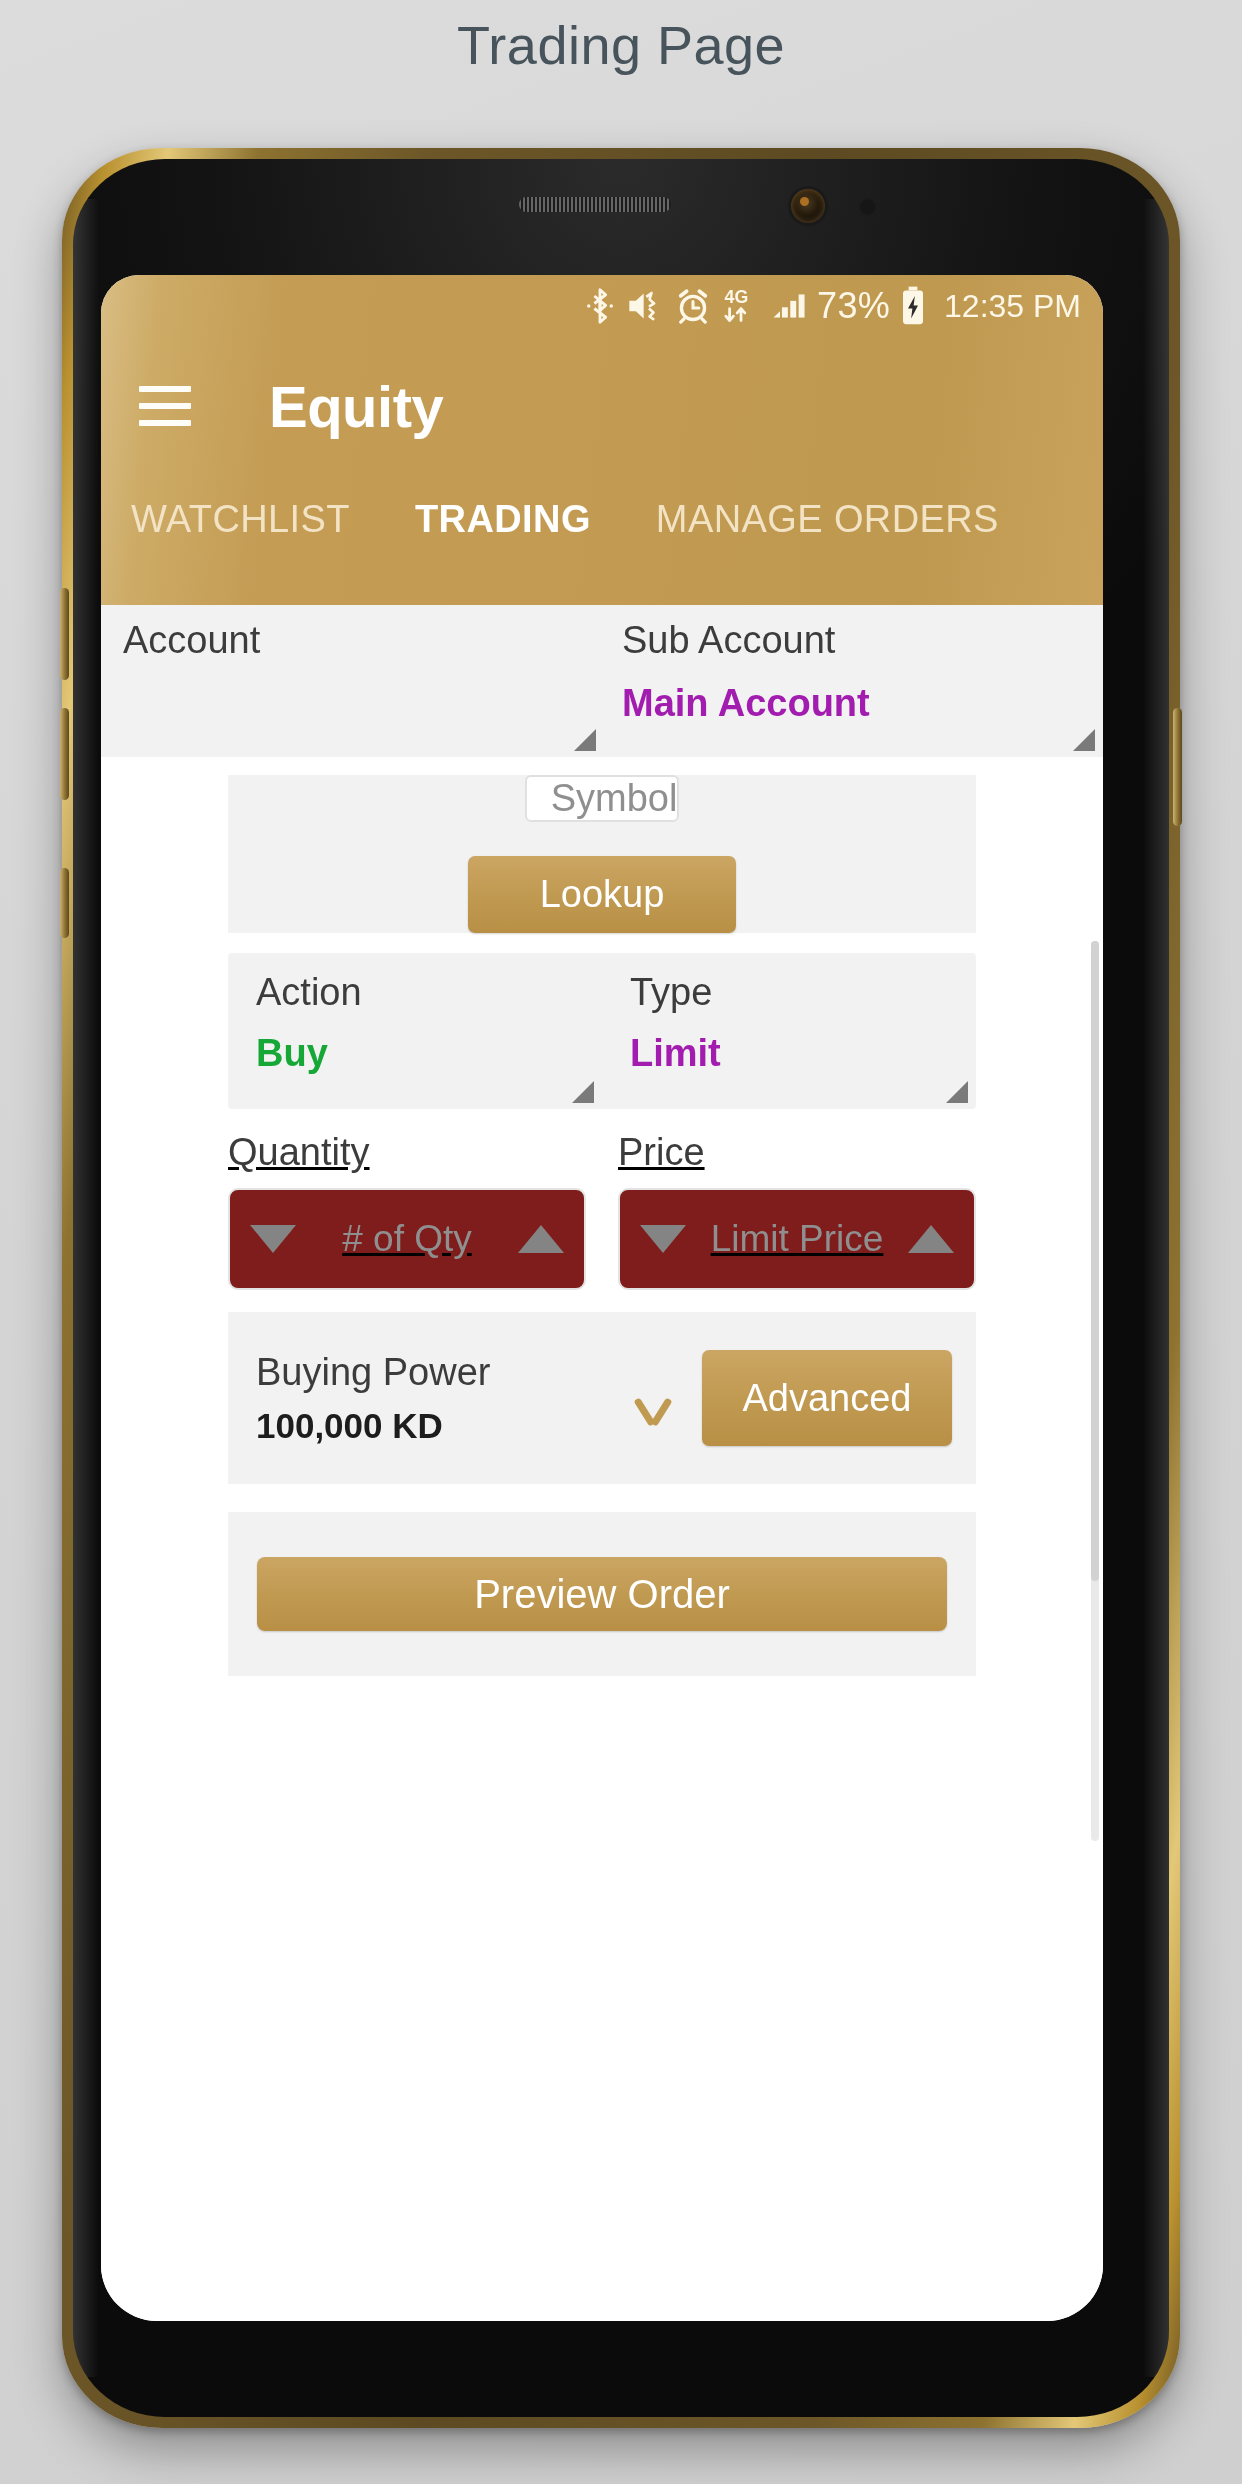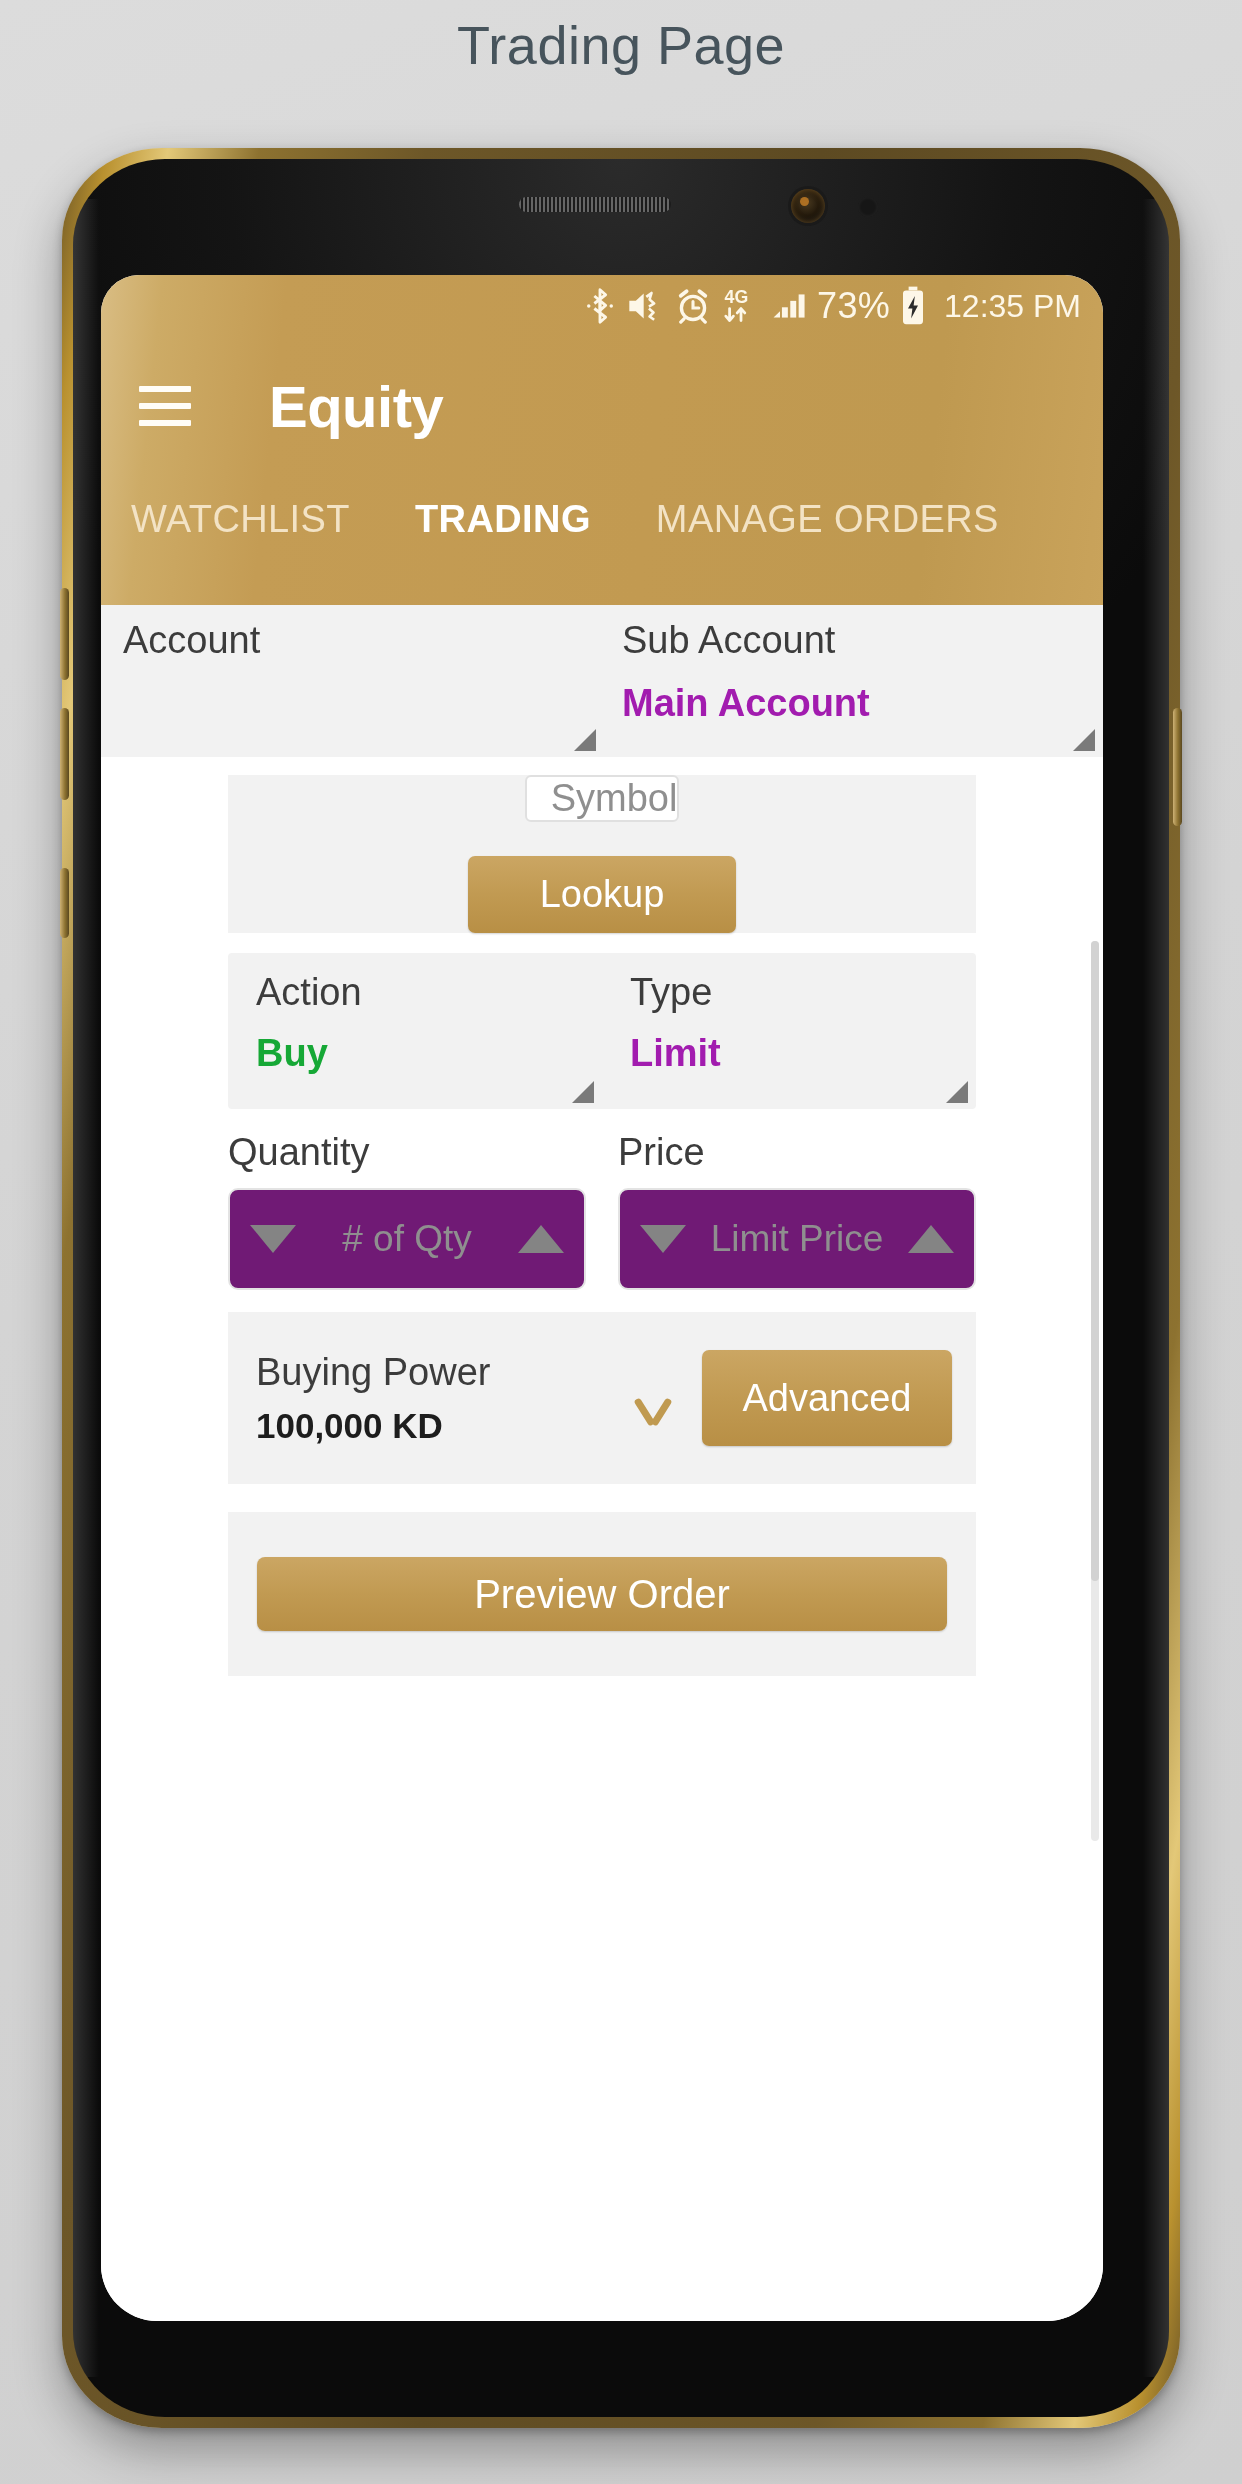--- a/index.html
+++ b/index.html
@@ -328,31 +328,32 @@
     padding: 18px 14px 0 28px;
   }
   .action-card .val { margin-top: 18px; }
 
   
   .qp-row {
     margin: 22px auto 10px auto;
     width: 748px;
     display: flex;
     gap: 32px;
+    text-decoration: underline;
   }
   .qp-col { flex: 1; }
   .qp-label {
     font-size: 38px;
     color: #3c3c3c;
     margin-bottom: 14px;
     display: block;
   }
   .stepper {
     height: 102px;
-    background: #701a75;
+    background: #7f1d1d;
     border: 2px solid #e3e3e3;
     border-radius: 10px;
     display: flex;
     align-items: center;
     justify-content: space-between;
     padding: 0 20px;
   }
   .tri-down {
     width: 0; height: 0;
     border-left: 23px solid transparent;

